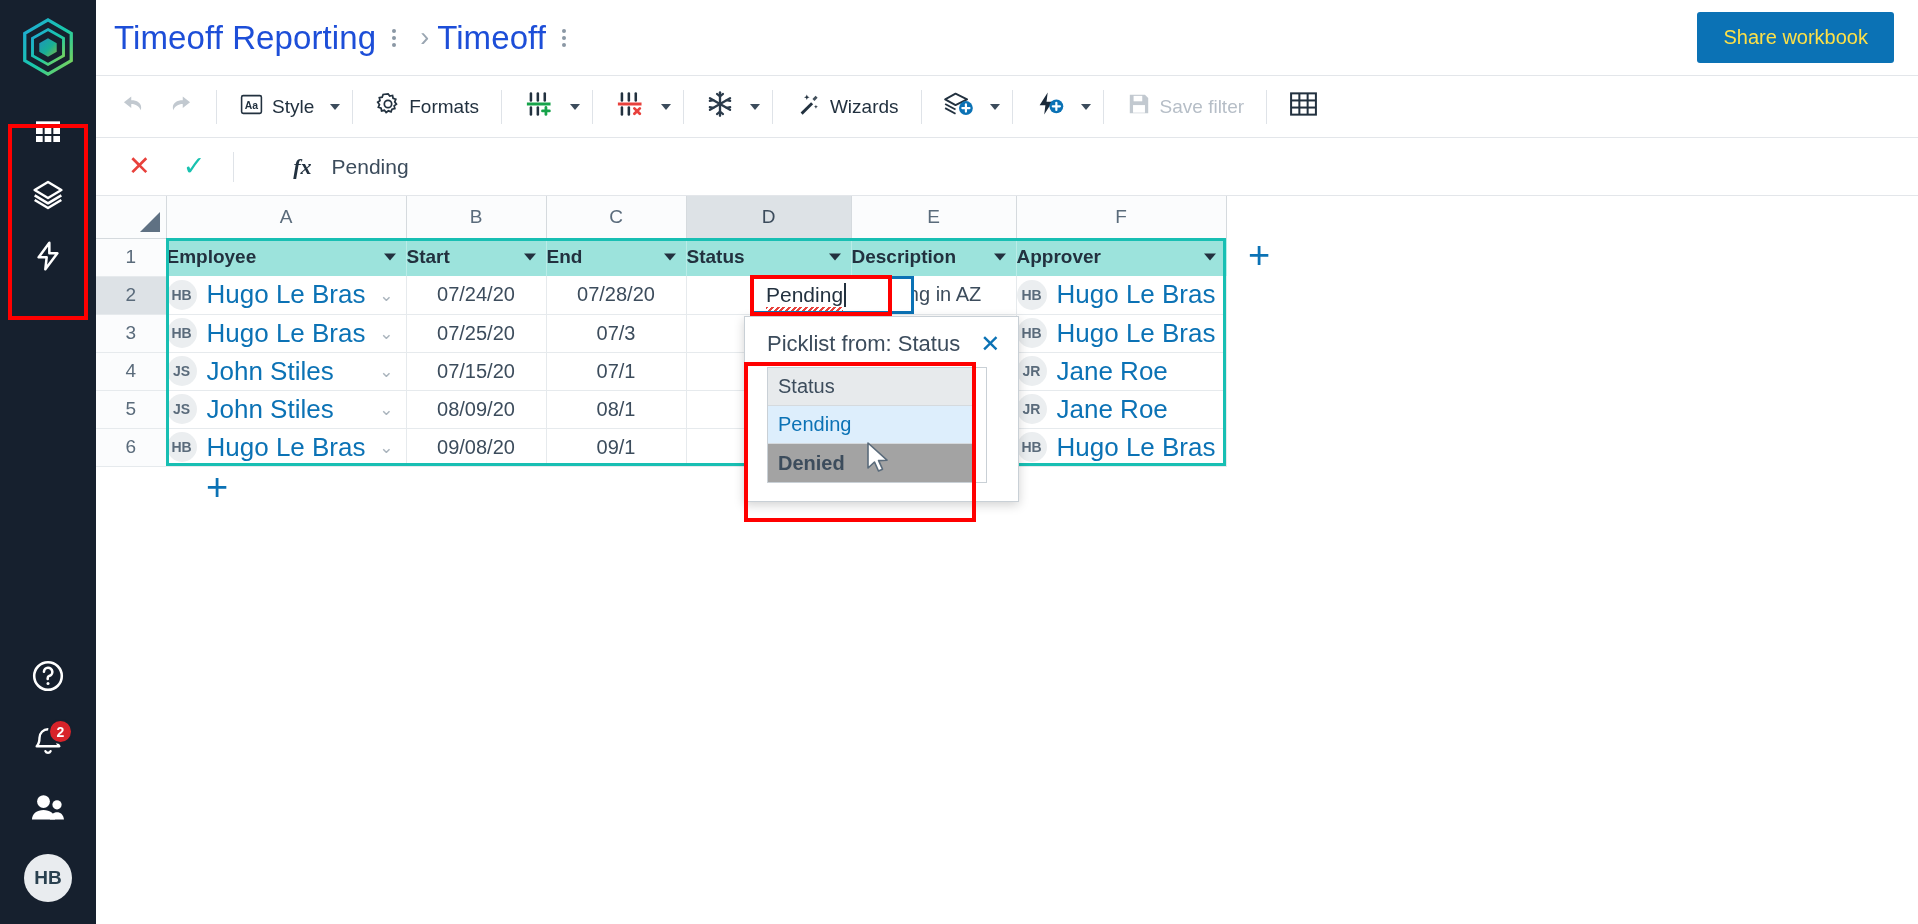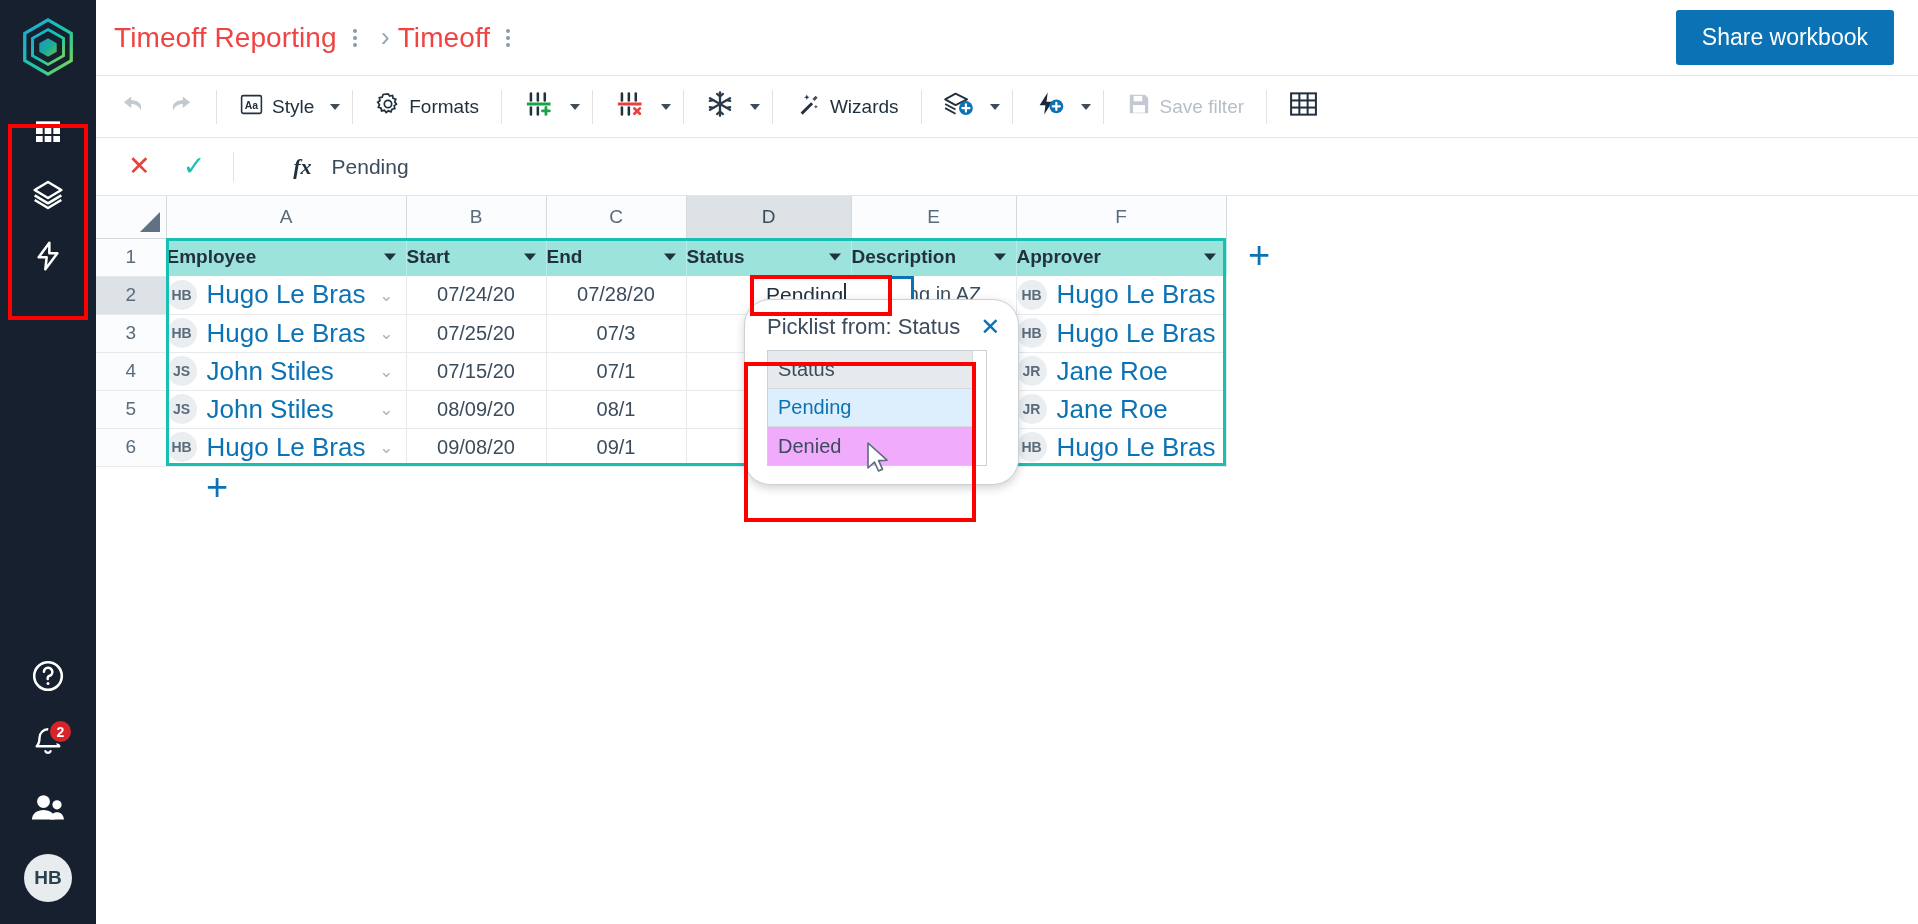--- a/index.html
+++ b/index.html
@@ -46,30 +46,30 @@
   #rail-redbox { left: 8px; top: 124px; width: 80px; height: 196px; }
 
   
   .main { flex: 1; display: flex; flex-direction: column; min-width: 0; background: #fff; }
 
   
   .header {
     height: 76px; display: flex; align-items: center; padding: 0 24px 0 18px;
     border-bottom: 1px solid #e3e6ea; flex: 0 0 76px;
   }
-  .crumb { font-size: 28px; color: #ef4444; font-weight: 400; letter-spacing: .1px; }
+  .crumb { font-size: 33px; color: #1d4ed8; font-weight: 400; letter-spacing: .1px; }
   .kebab {
     display: inline-flex; flex-direction: column; gap: 3px; margin: 0 10px; cursor: pointer;
     padding: 4px 6px;
   }
   .kebab i { width: 4px; height: 4px; background: #8b98a5; border-radius: 50%; display:block; }
   .chev-crumb { color: #9aa6b2; font-size: 27px; margin: 0 8px; }
   .spacer { flex: 1; }
   .share-btn {
-    background: #0b72b5; color: #ffffff; font-size: 23px; border: none;
+    background: #0b72b5; color: #fde047; font-size: 20px; border: none;
     padding: 14px 26px; border-radius: 3px; cursor: pointer;
     font-family: "Liberation Sans", sans-serif;
   }
 
   
   .toolbar {
     height: 62px; display: flex; align-items: center; gap: 0;
     padding: 0 14px; border-bottom: 1px solid #e3e6ea; flex: 0 0 62px;
   }
   .tb-item {
@@ -178,21 +178,21 @@
   .pl-title-row { display: flex; align-items: center; gap: 20px; margin-bottom: 10px; }
   .pl-title { font-size: 22px; color: #3c4c5c; }
   .pl-close { color: #0b72b5; font-size: 24px; cursor: pointer; line-height: 1; font-weight: 500;}
   .pl-list { border: 1px solid #c9d0d6; width: 220px; background: #fff; position: relative; }
   .pl-opt {
     height: 38px; display: flex; align-items: center; padding-left: 10px;
     font-size: 20px; color: #3c4c5c; background: #e7eaec; border-bottom: 1px solid #d5dade;
     cursor: pointer;
   }
   .pl-opt.sel { background: #ddeefc; color: #0b72b5; }
-  .pl-opt.last { background: #f0abfc; border-bottom: none; }
+  .pl-opt.last { background: #a3a3a3; border-bottom: none; font-weight: bold; }
   .pl-scroll {
     position: absolute; right: 0; top: 0; width: 14px; height: 100%;
     background: #fff; border-left: 1px solid #d5dade; cursor: pointer;
   }
   .cursor-arrow { position: absolute; z-index: 55; pointer-events: none; }
 </style>
 </head>
 <body>
 
 <div class="app">
@@ -638,21 +638,21 @@
       <div class="plus-col" style="left:1152px; top:40px;">+</div>
 
       <div class="plus-col" style="left:110px; top:272px;">+</div>
 
       <div class="edit-cell" style="left:655px; top:80px; width:163px; height:38px;">
         <span class="edit-text">Pending</span>
         <span class="caret-bar"></span>
       </div>
       <div class="redbox" id="edit-redbox" style="left:654px; top:79px; width:142px; height:41px;"></div>
 
-      <div class="picklist" style="left:648px; top:103px;border-radius:26px;">
+      <div class="picklist" style="left:648px; top:120px;">
         <div class="pl-title-row">
           <span class="pl-title">Picklist from: Status</span>
           <span class="pl-close">✕</span>
         </div>
         <div class="pl-list">
           <div class="pl-opt">Status</div>
           <div class="pl-opt sel">Pending</div>
           <div class="pl-opt last">Denied</div>
           <div class="pl-scroll"></div>
         </div>

